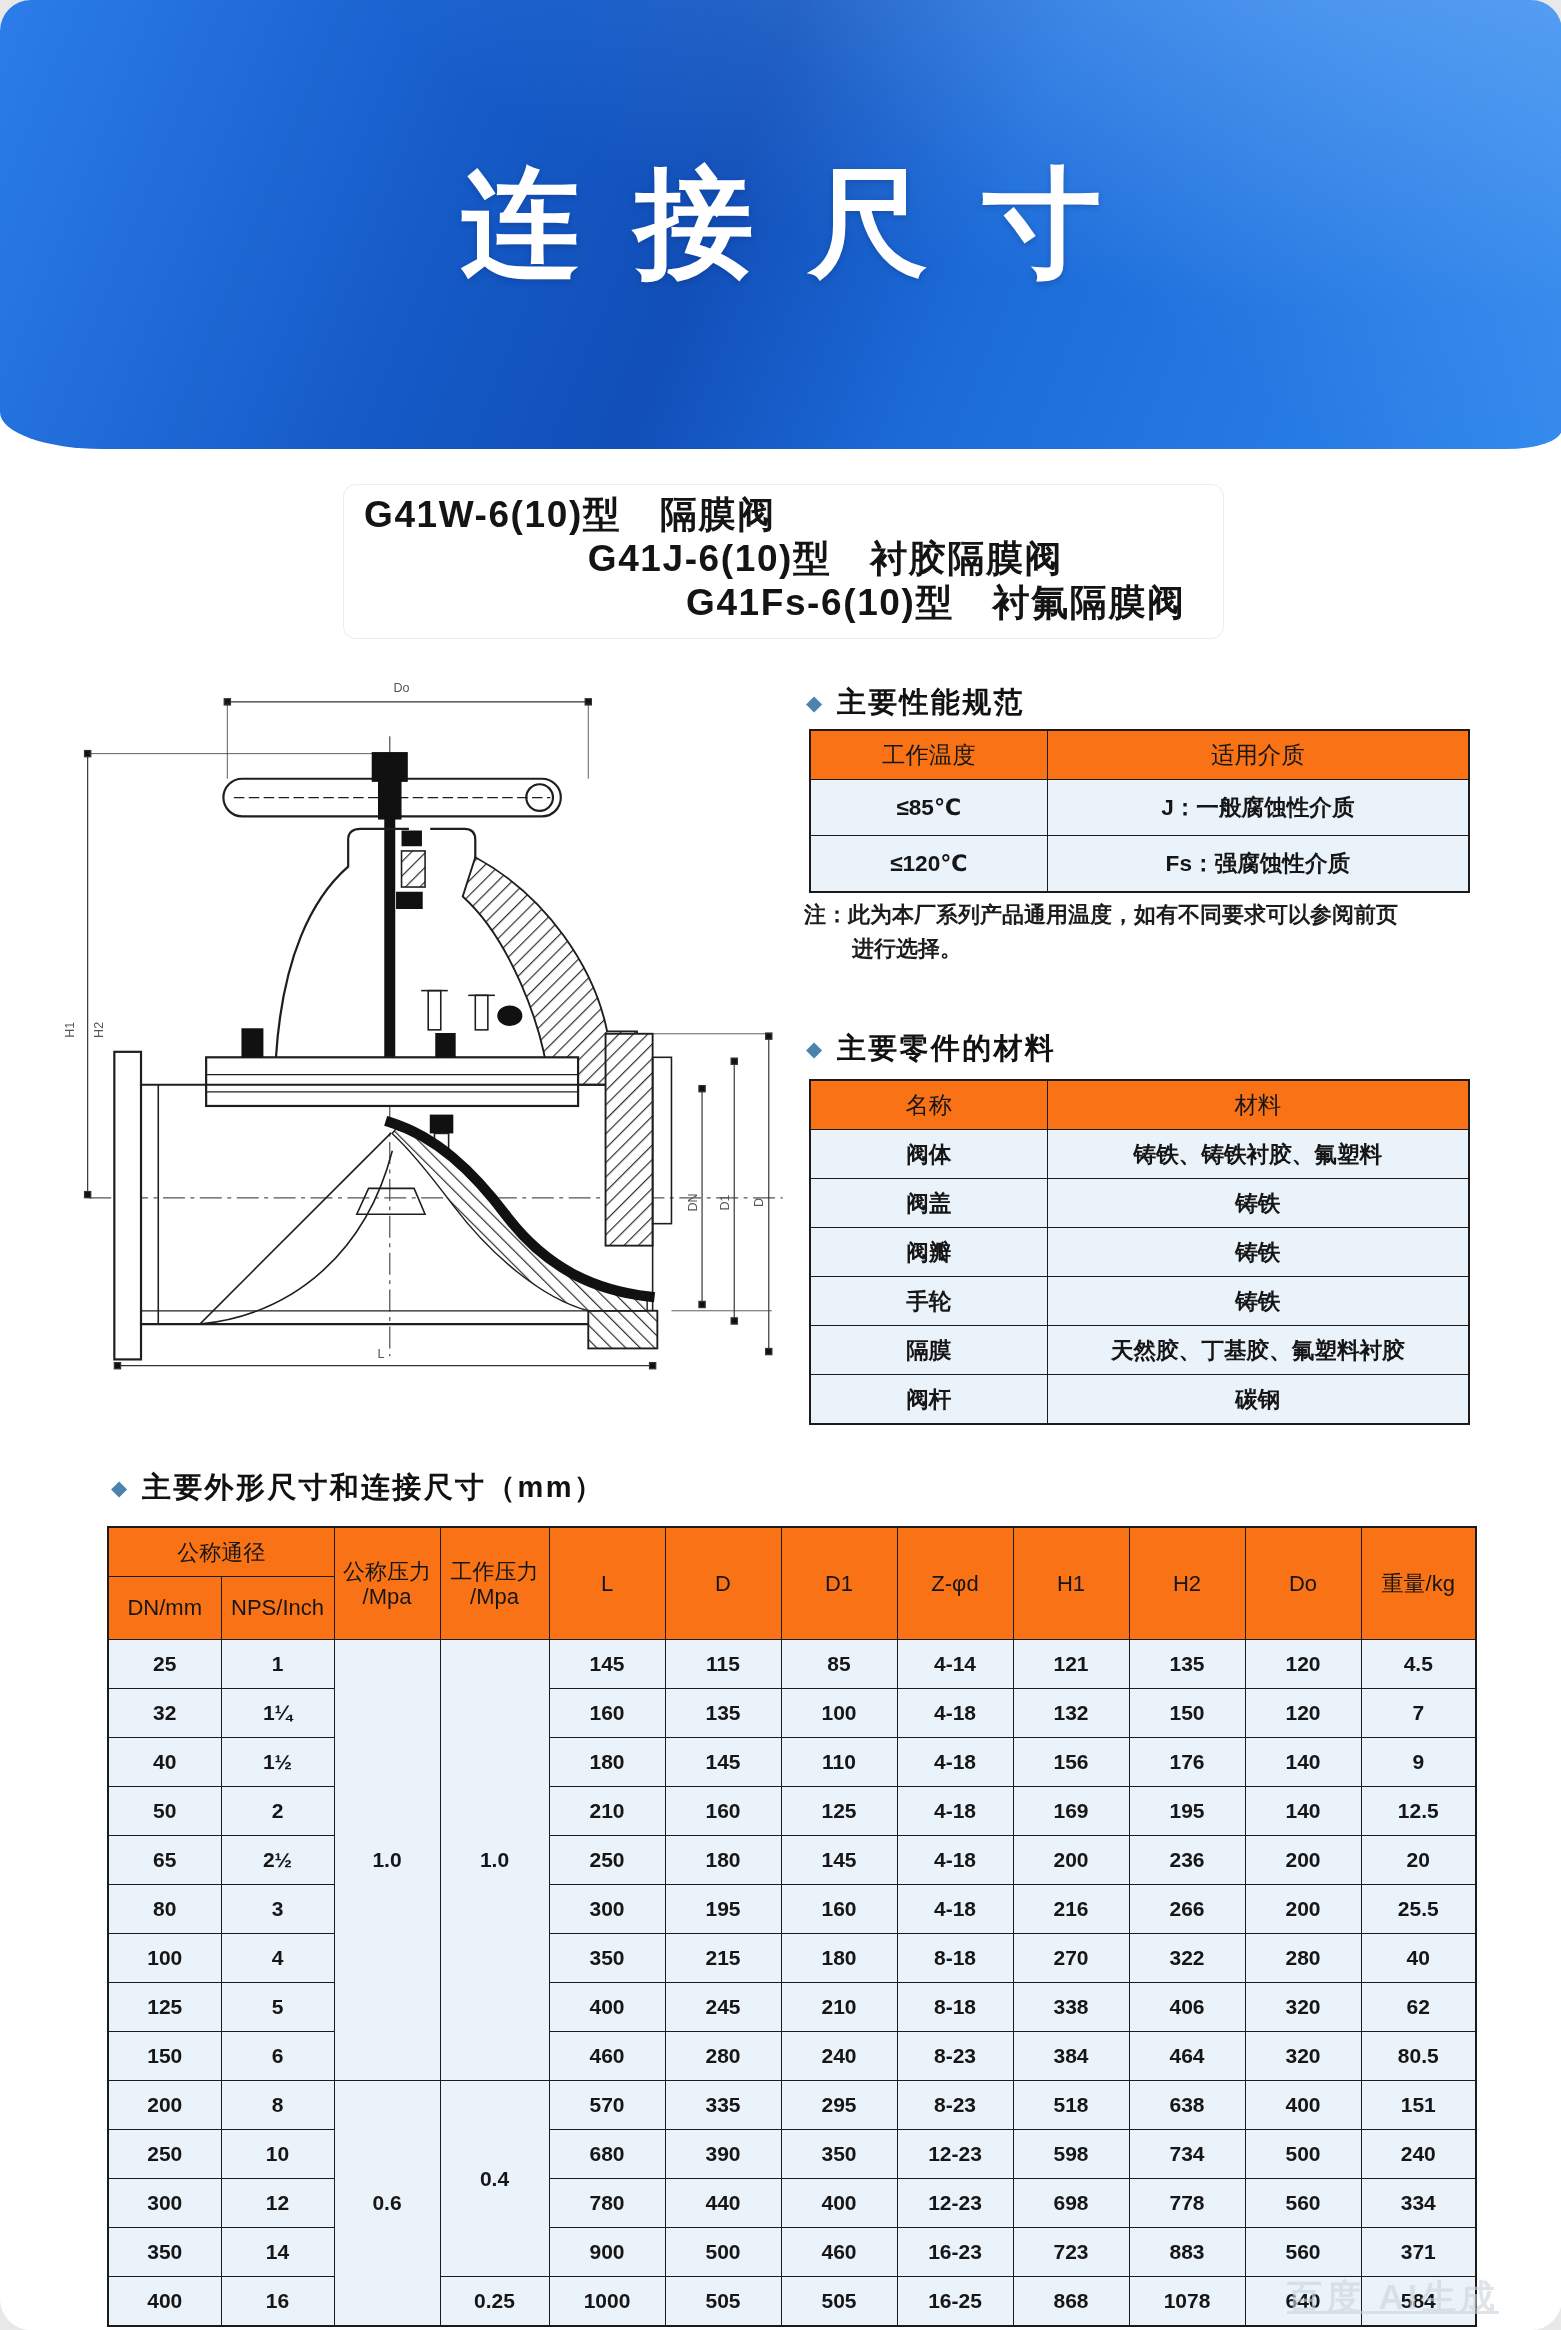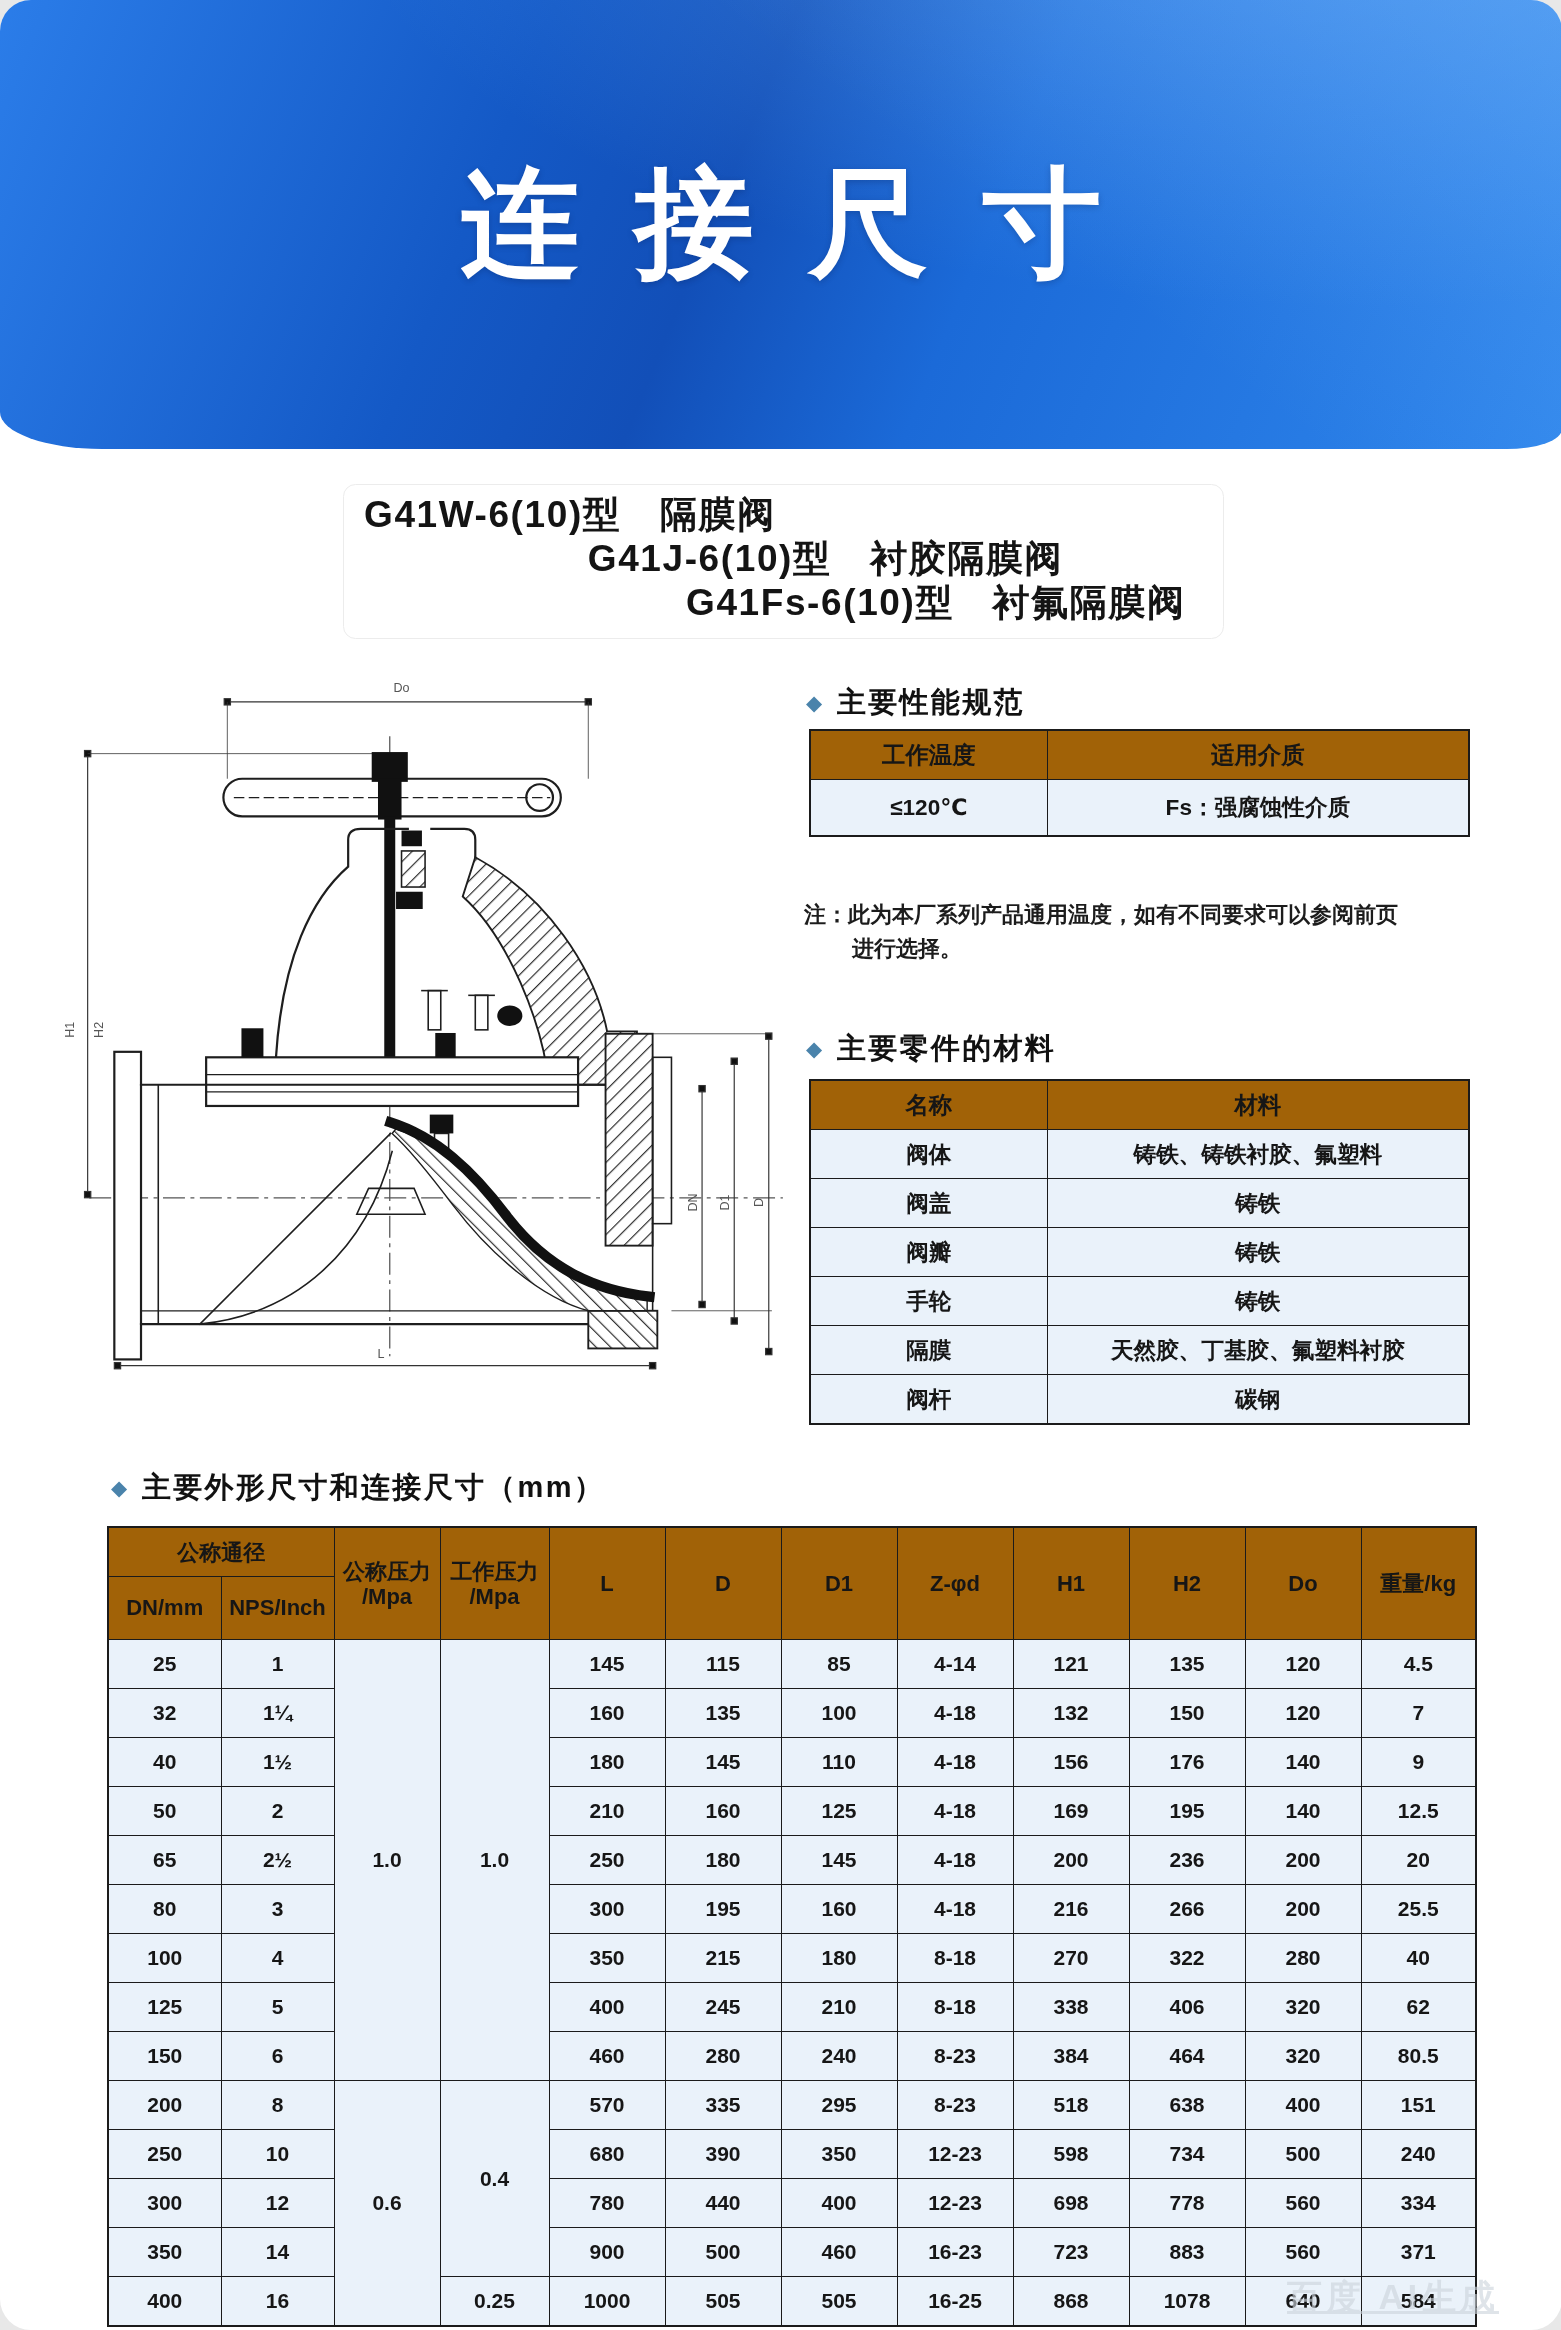--- a/index.html
+++ b/index.html
@@ -47,21 +47,21 @@
   
   .section-head{position:absolute;font-size:29px;font-weight:800;letter-spacing:2.3px;color:#111;white-space:nowrap;}
   .section-head .diamond{color:#4a83ab;font-size:21px;margin-right:12.5px;vertical-align:2.3px;}
   .perf-head{left:806px;top:683px;}
   .mat-head{left:806px;top:1029px;}
   .dim-head{left:111px;top:1468px;}
 
   
   table{border-collapse:collapse;background:#eaf2fa;}
   th,td{border:1.6px solid #1b1b1b;text-align:center;vertical-align:middle;padding:0 3.1px;}
-  thead th{background:#a16207;font-weight:700;}
+  thead th{background:#f97316;font-weight:400;}
   tbody td{font-weight:600;}
 
   .mini-table{position:absolute;width:661px;table-layout:fixed;border:2.3px solid #1b1b1b;}
   .mini-table th{font-size:23.4px;height:48px;}
   .mini-table td{font-size:22.6px;}
   #perf-table{left:809px;top:729px;}
   #perf-table td{height:55px;}
   #mat-table{left:809px;top:1079px;}
   #mat-table td{height:48px;}
 
@@ -214,20 +214,24 @@
         <col style="width:36%">
         <col style="width:64%">
       </colgroup>
   <thead>
         <tr>
           <th>工作温度</th>
           <th>适用介质</th>
         </tr>
       </thead>
       <tbody>
+        <tr>
+          <td>≤85℃</td>
+          <td>J：一般腐蚀性介质</td>
+        </tr>
         <tr>
           <td>≤120℃</td>
           <td>Fs：强腐蚀性介质</td>
         </tr>
       </tbody>
     </table>
   <div class="note">
     <div>注：此为本厂系列产品通用温度，如有不同要求可以参阅前页</div>
     <div class="note-l2">进行选择。</div>
   </div>

